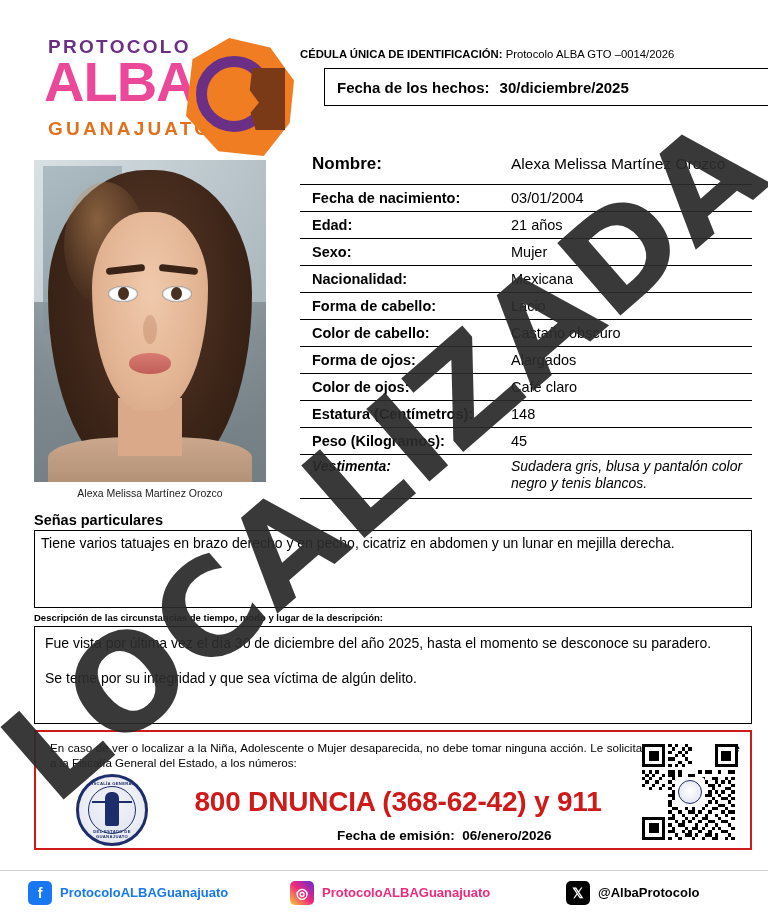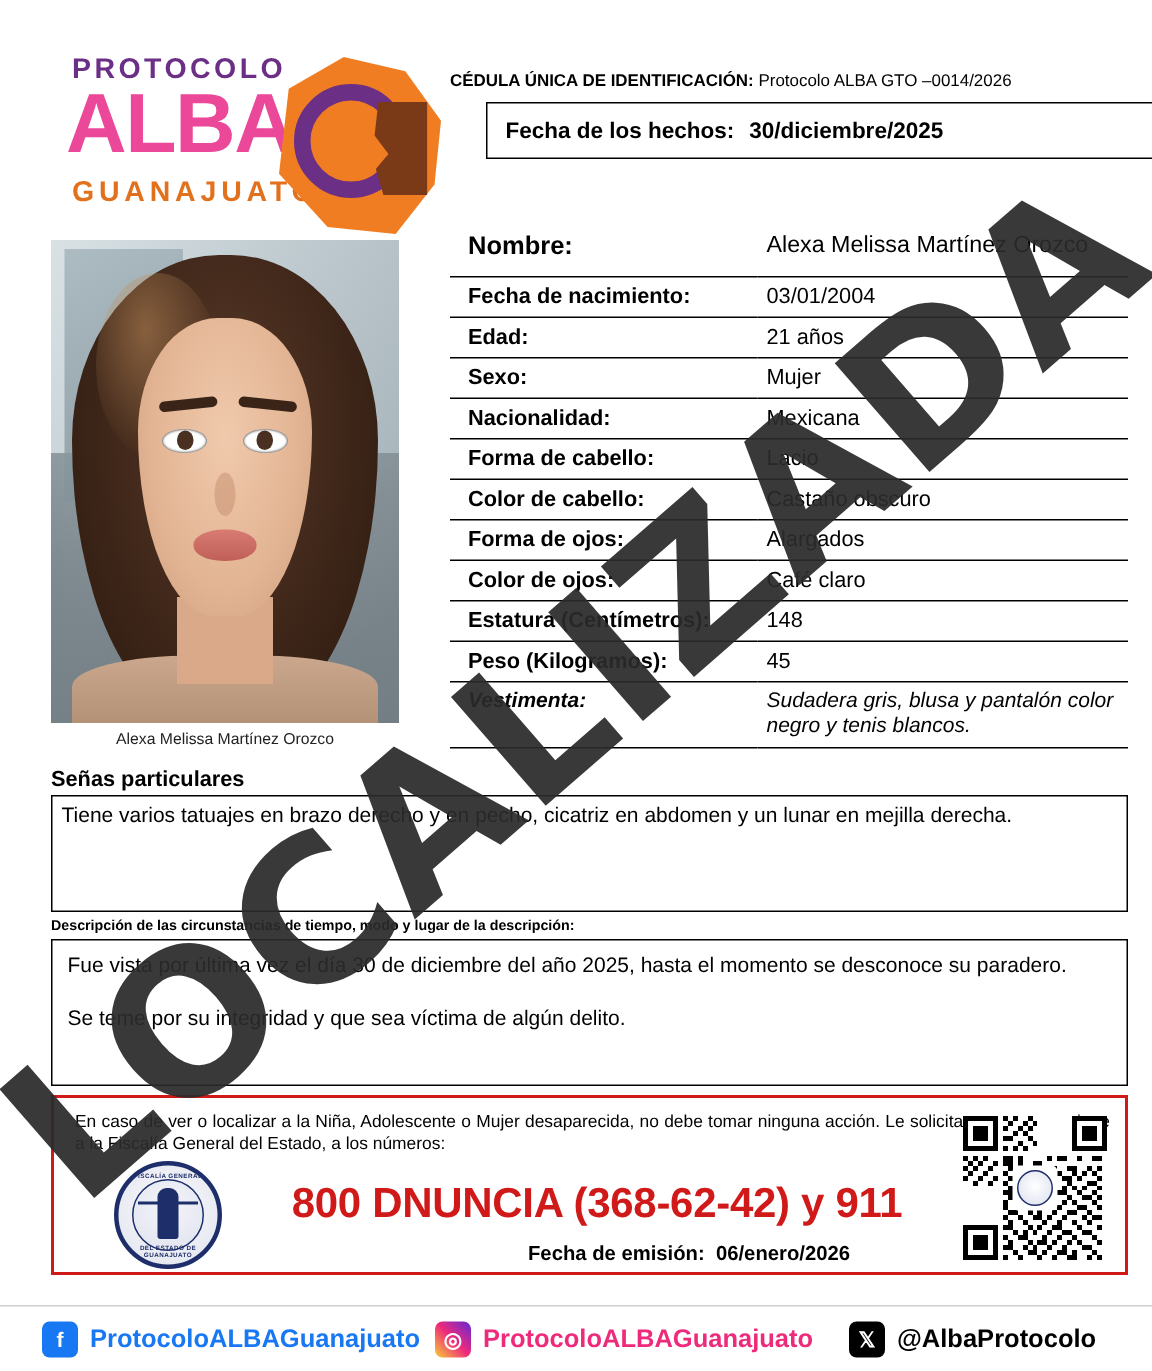--- a/index.html
+++ b/index.html
@@ -197,21 +197,21 @@
     font-size:4.2px; color:#1d2e6b; letter-spacing:.3px; font-weight:bold;
   }
   .seal .txt-top { top:4px; }
   .seal .txt-bot { bottom:4px; }
   .phone-line {
     position: absolute; left: 132px; top: 54px; width: 460px;
     font-size: 28px; font-weight: bold; color: #d01a1a; text-align: center;
     letter-spacing: -0.2px;
   }
   .emision {
-    position: absolute; left: 316px; top: 96px; width: 300px;
+    position: absolute; left: 301px; top: 96px; width: 300px;
     font-size: 13.5px; font-weight: bold; color: #000;
   }
   .qr {
     position: absolute; right: 12px; top: 12px; width: 96px; height: 96px;
     background: #fff;
   }
   .qr canvas, .qr .qrgrid { width: 96px; height: 96px; display:block; }
   .qr-logo {
     position:absolute; left:33px; top:33px; width:30px; height:30px;
     background:#fff; border:1px solid #fff; border-radius:4px;
@@ -229,21 +229,21 @@
     border-top: 1px solid #cfcfcf;
     display: flex; align-items: center;
   }
   .soc { display: flex; align-items: center; height: 44px; }
   .soc .ic {
     width: 24px; height: 24px; border-radius: 5px;
     display: flex; align-items: center; justify-content: center;
     color: #fff; font-size: 14px; font-weight: bold;
     margin-right: 8px;
   }
-  .soc .lab { font-size: 17px; font-weight: bold; }
+  .soc .lab { font-size: 13px; font-weight: bold; }
   .fb .ic { background: #1877f2; }
   .fb .lab { color: #1877f2; }
   .ig .ic { background: linear-gradient(45deg,#f9ce34,#ee2a7b,#6228d7); }
   .ig .lab { color: #ee2a7b; }
   .tw .ic { background: #000; }
   .tw .lab { color: #000; }
   .soc.fb { position:absolute; left: 28px; }
   .soc.ig { position:absolute; left: 290px; }
   .soc.tw { position:absolute; left: 566px; }
 

